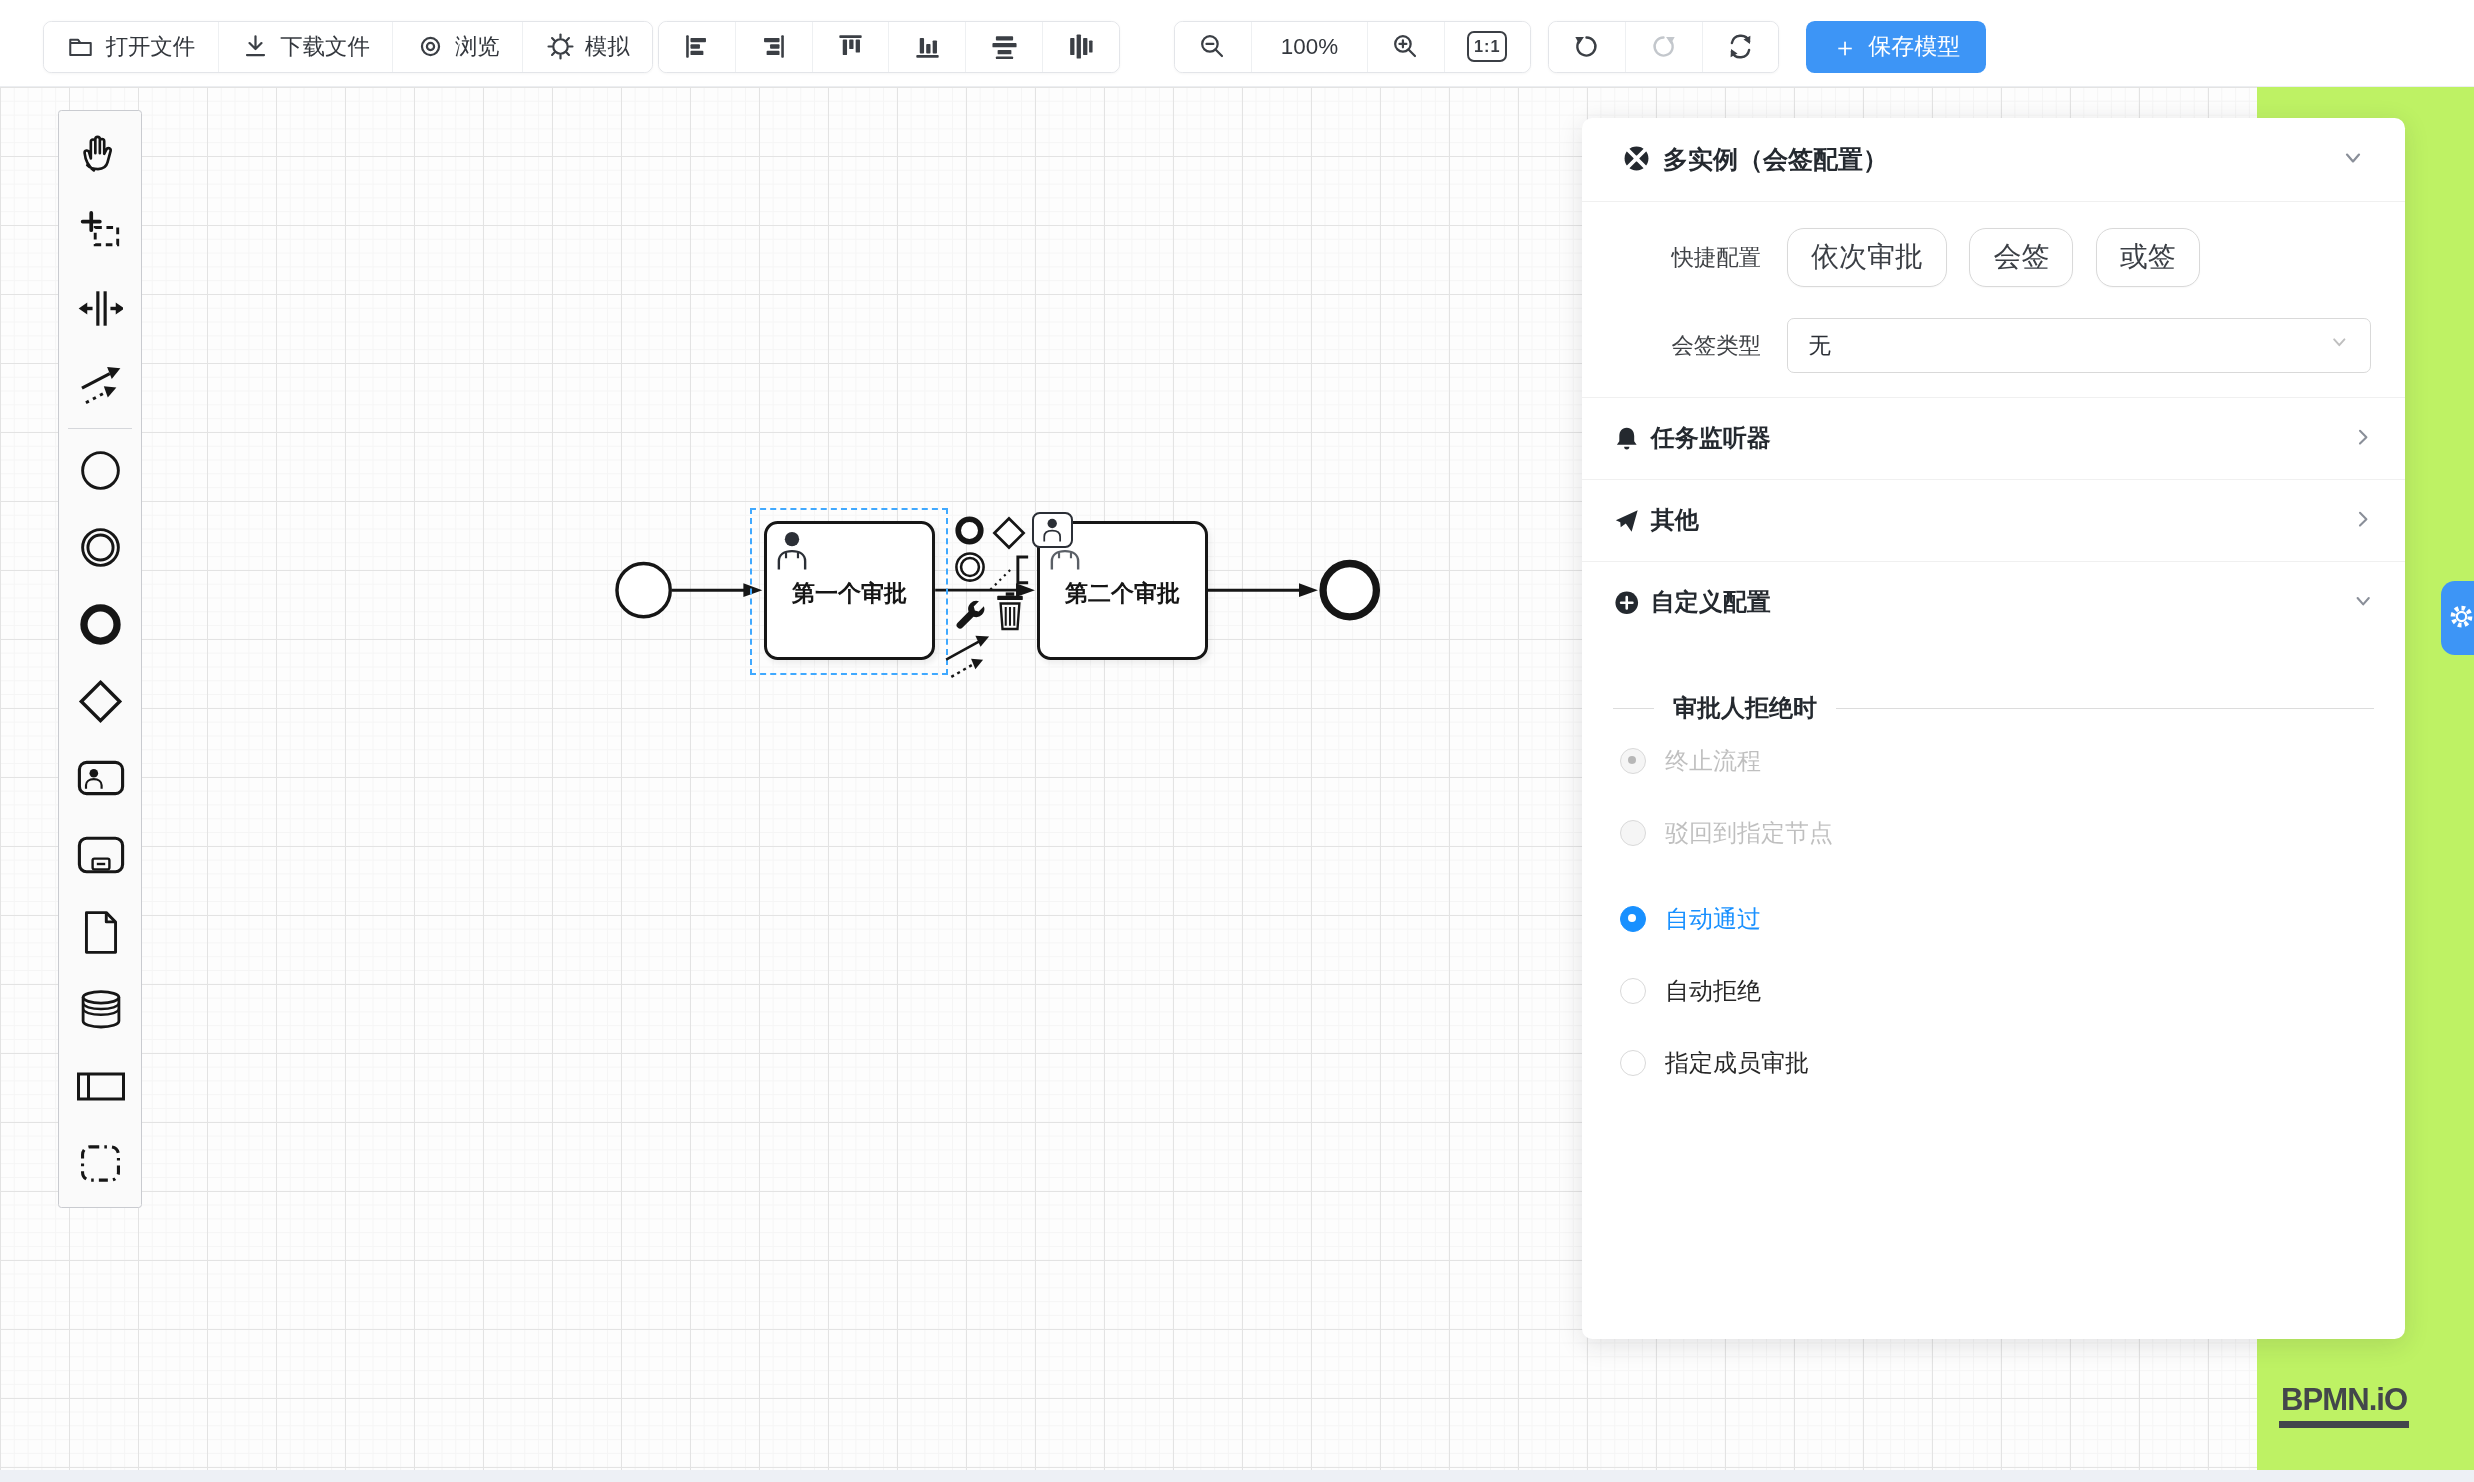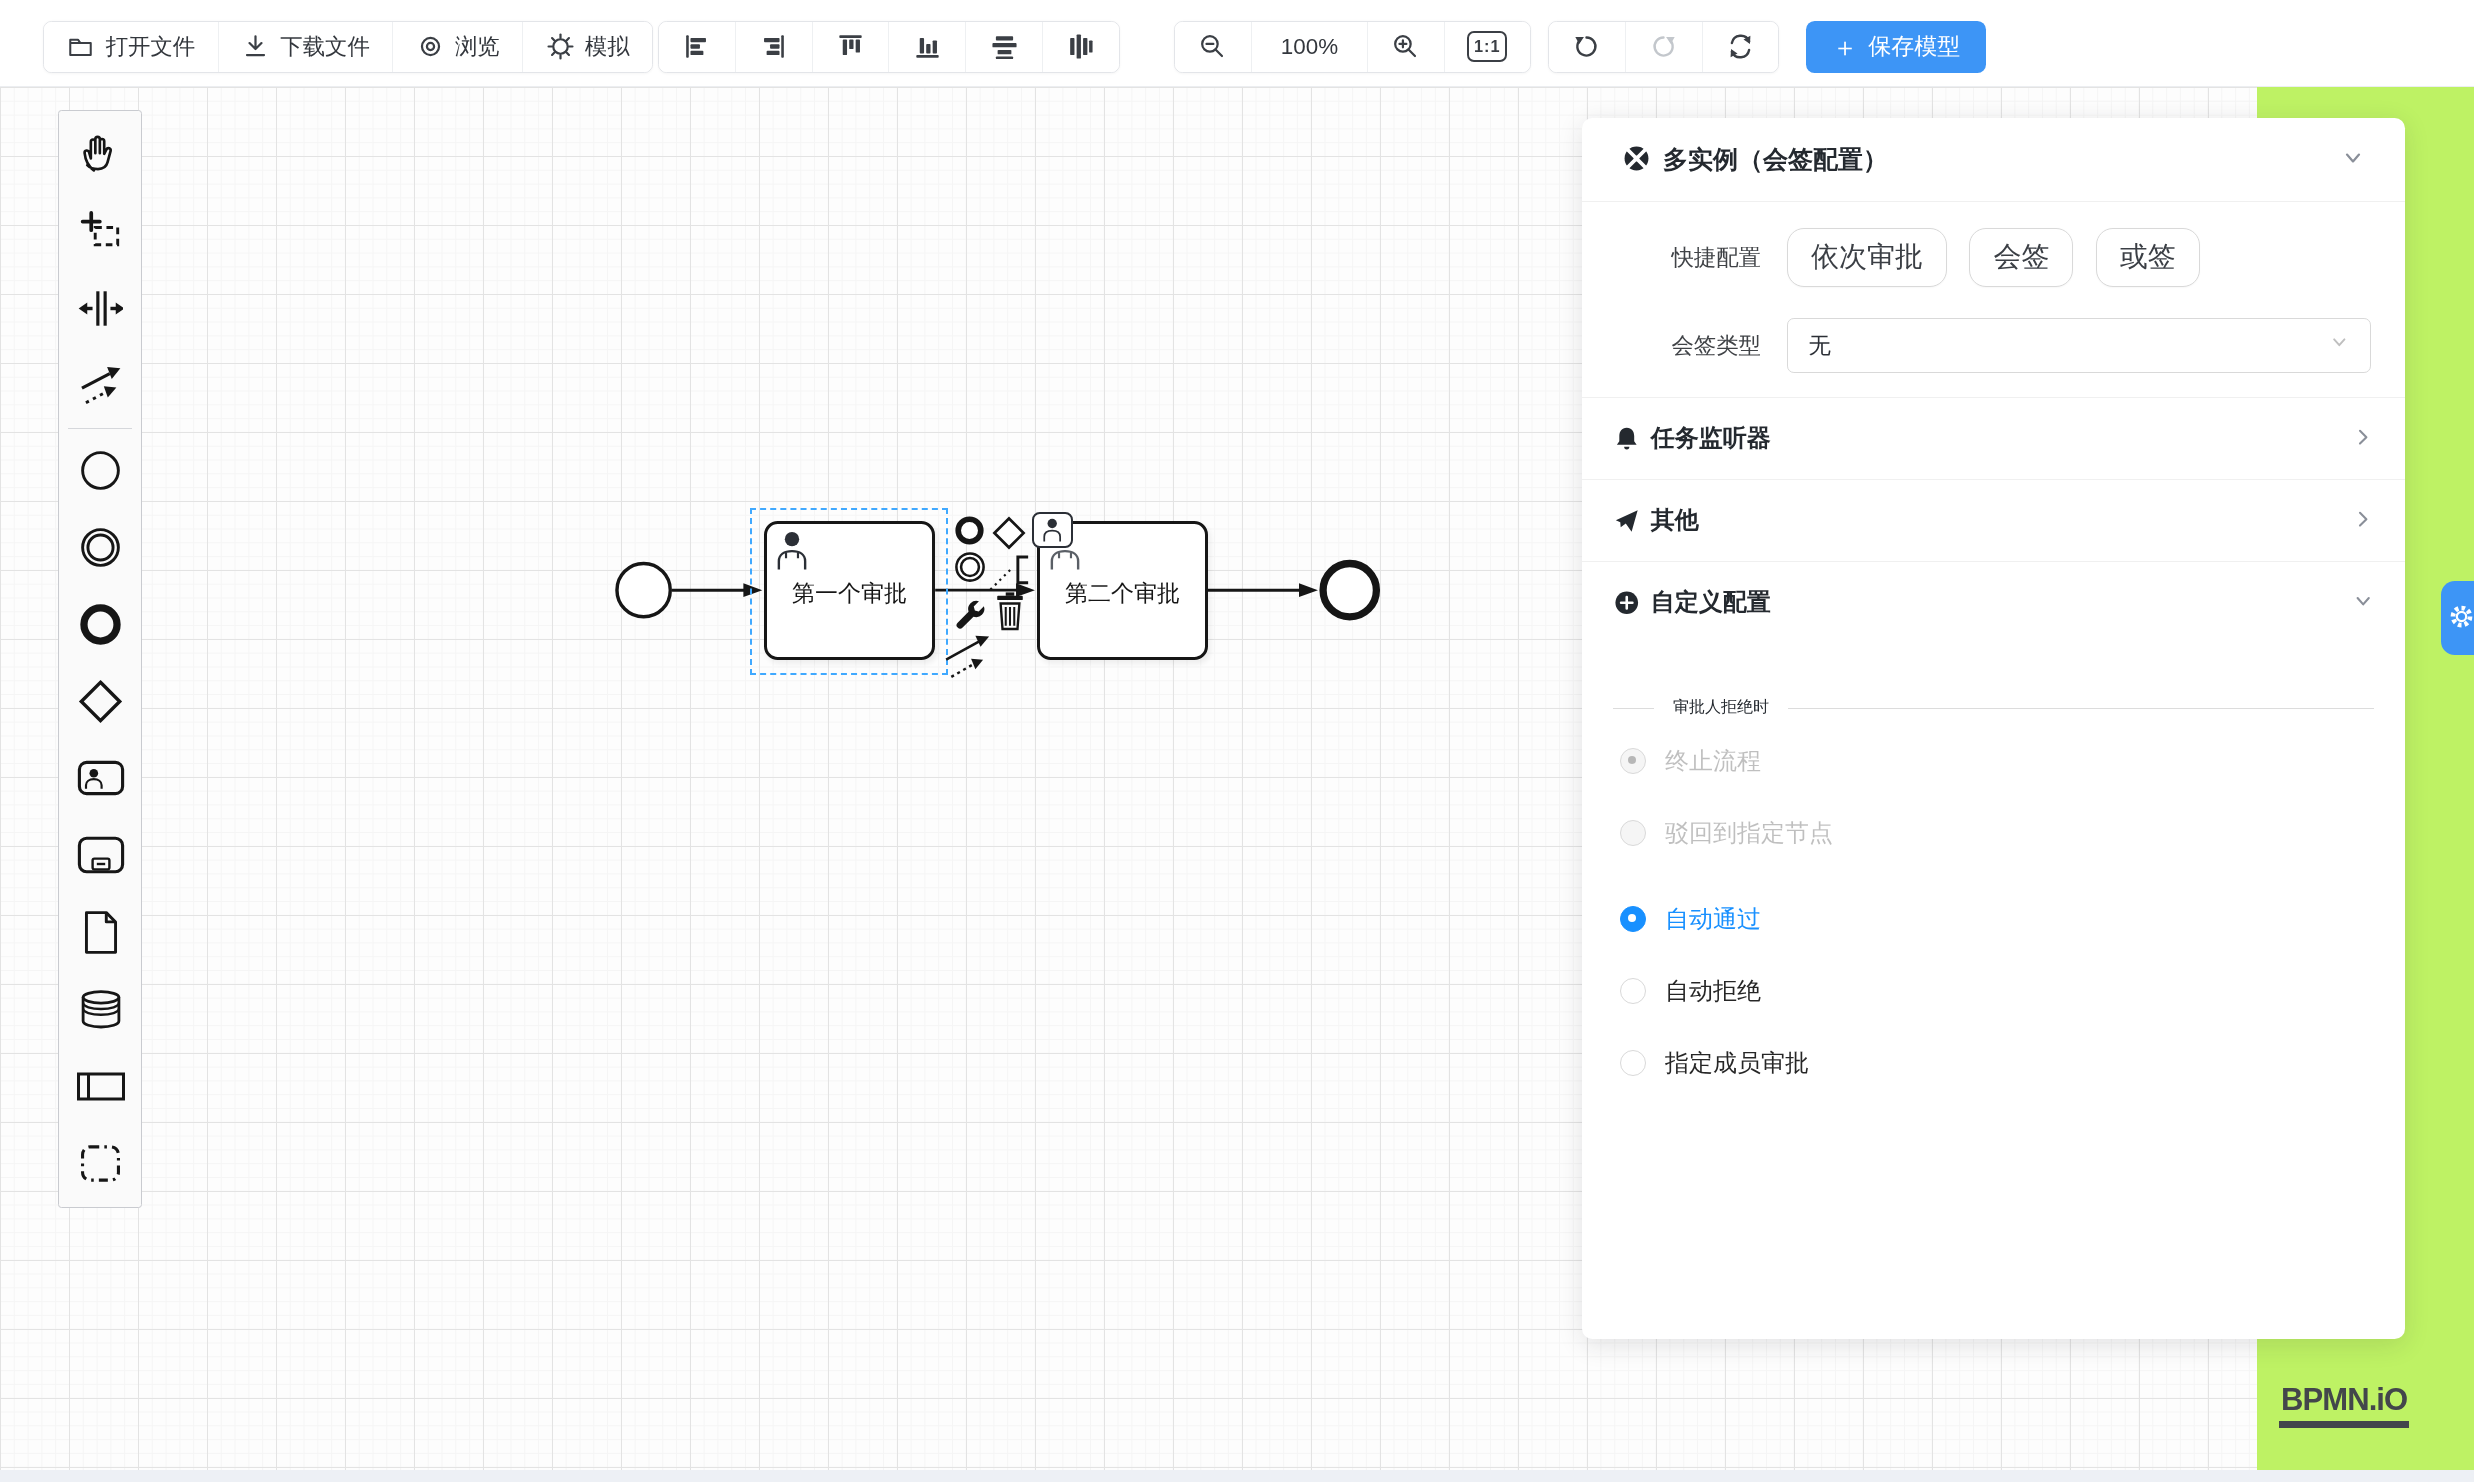--- a/index.html
+++ b/index.html
@@ -19,21 +19,21 @@
   .savebtn { position:absolute; left:1806px; top:20.6px; height:52px; padding:0 26px; background:#3d95f6; border:none; border-radius:8.6px; color:#fff; font-size:23px; display:flex; align-items:center; gap:10.3px; cursor:pointer; }
   .savebtn .plus { font-size:26px; line-height:1; }
 
   
   .canvas { position:absolute; left:0; top:87px; width:2257px; height:1383px; background-color:#fdfdfd;
     background-image:
       linear-gradient(to right,#e3e3e3 0.9px,transparent 0.9px),
       linear-gradient(to bottom,#e3e3e3 0.9px,transparent 0.9px),
       linear-gradient(to right,#f5f5f5 0.9px,transparent 0.9px),
       linear-gradient(to bottom,#f5f5f5 0.9px,transparent 0.9px);
-    background-size:69px 69px,69px 69px,13.8px 13.8px,13.8px 13.8px; }
+    background-size:69px 69px,69px 69px,13.8px 13.8px,13.8px 13.8px;font-weight:bold; }
   .bottomstrip { position:absolute; left:0; bottom:0; width:2475px; height:12px; background:#edf0f5; }
 
   
   .palette { position:absolute; left:58px; top:110px; width:84px; background:#fafafa; border:0.9px solid #c9cbd0; border-radius:3.4px; z-index:20; padding:5.2px 0; }
   .pitem { width:83px; height:77px; display:flex; align-items:center; justify-content:center; cursor:pointer; }
   .psep { height:0.9px; background:#d5d7db; margin:3.4px 8.6px; }
 
   
   .flowsvg { position:absolute; left:0; top:0; width:2475px; height:1383px; }
   .task { position:absolute; width:171px; height:139px; background:#fff; border:3.4px solid #161616; border-radius:13.8px; display:flex; align-items:center; justify-content:center; box-shadow:2.6px 3.4px 5.2px rgba(0,0,0,.06); }
@@ -54,21 +54,21 @@
   .plabel { width:145px; text-align:right; font-size:22.4px; color:#404347; margin-right:26px; flex:none; }
   .qbtn { padding:9.5px 23px; border:0.9px solid #d9d9d9; border-radius:17px; background:#fff; font-size:28px; color:#3b3f45; margin-right:22.4px; cursor:pointer; box-shadow:0 0.9px 1.7px rgba(0,0,0,.03); }
   .pselect { flex:1; height:55px; border:0.9px solid #d9d9d9; border-radius:6.9px; display:flex; align-items:center; padding:0 20.6px; font-size:22.4px; color:#2b2f36; cursor:pointer; }
   .pselect .chev { margin-left:auto; }
   .sectionrow { display:flex; align-items:center; height:82px; padding:0 31px; border-top:0.9px solid #f0f0f0; cursor:pointer; }
   .sectionrow .icon { margin-right:10.3px; display:flex; }
   .sectionrow .slabel { font-size:24px; font-weight:700; color:#24292f; }
   .sectionrow .chev { margin-left:auto; }
   .subheading { display:flex; align-items:center; padding:0 31px; margin-top:48px; height:34px; }
   .subheading .shortline { width:41px; height:0.9px; background:#dcdcdc; margin-right:19px; flex:none; }
-  .subheading .htext { font-size:16px; font-weight:400; color:#24292f; white-space:nowrap; }
+  .subheading .htext { font-size:24px; font-weight:700; color:#24292f; white-space:nowrap; }
   .subheading .longline { flex:1; height:0.9px; background:#dcdcdc; margin-left:19px; }
   .radiorow { display:flex; align-items:center; height:72px; padding:0 38px; cursor:pointer; }
   .radio { width:26px; height:26px; border-radius:50%; border:1.7px solid #d9d9d9; background:#fff; margin-right:19px; flex:none; position:relative; }
   .radio.checked { border-color:#1890ff; background:#1890ff; }
   .radio.checked::after { content:""; position:absolute; left:6.9px; top:6.9px; width:8.6px; height:8.6px; border-radius:50%; background:#fff; }
   .radio.dis { background:#f5f5f5; border-color:#d9d9d9; }
   .radio.dis.checked { background:#f5f5f5; border-color:#d9d9d9; }
   .radio.dis.checked::after { background:rgba(0,0,0,.25); }
   .rlabel { font-size:24px; color:rgba(0,0,0,.85); }
   .rlabel.blue { color:#1890ff; }

